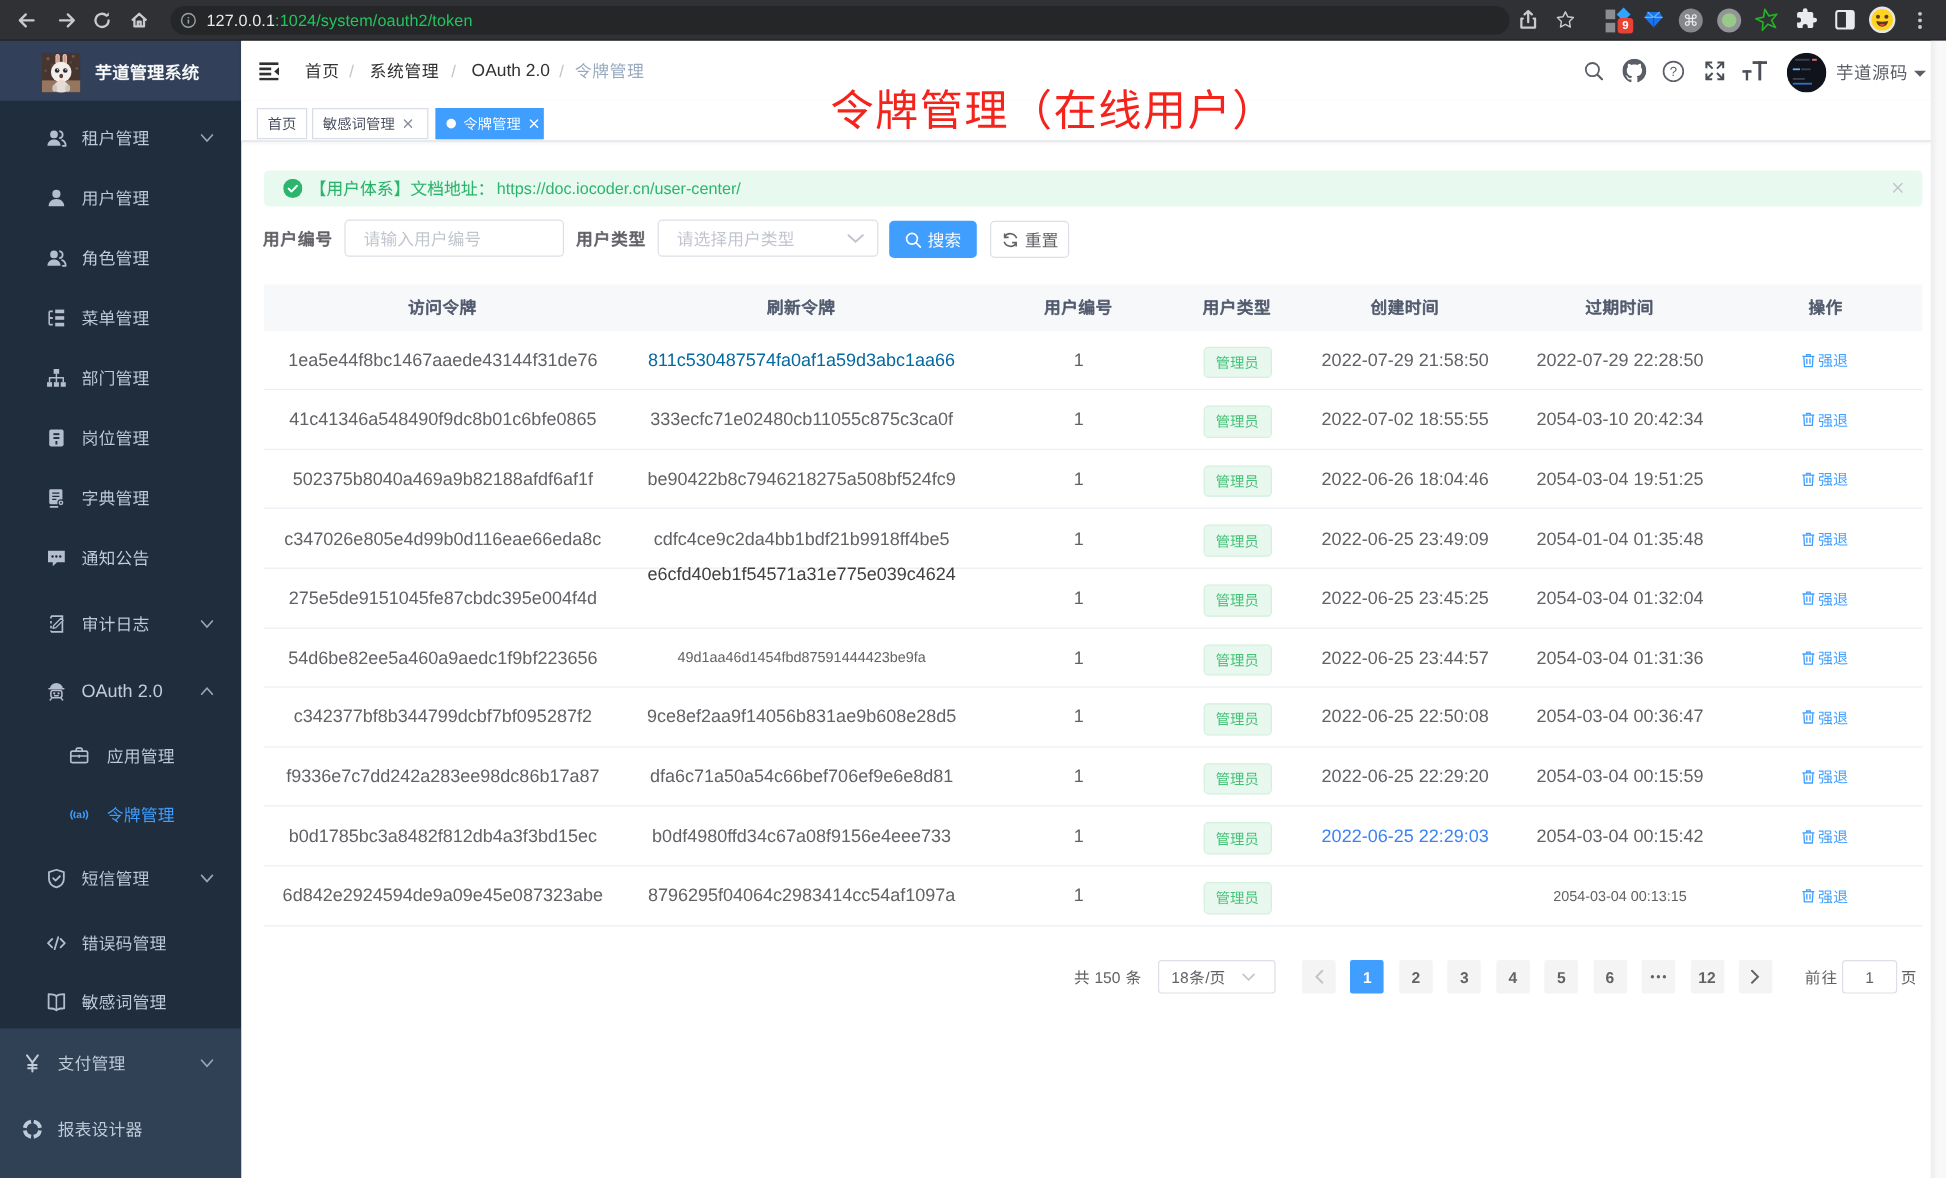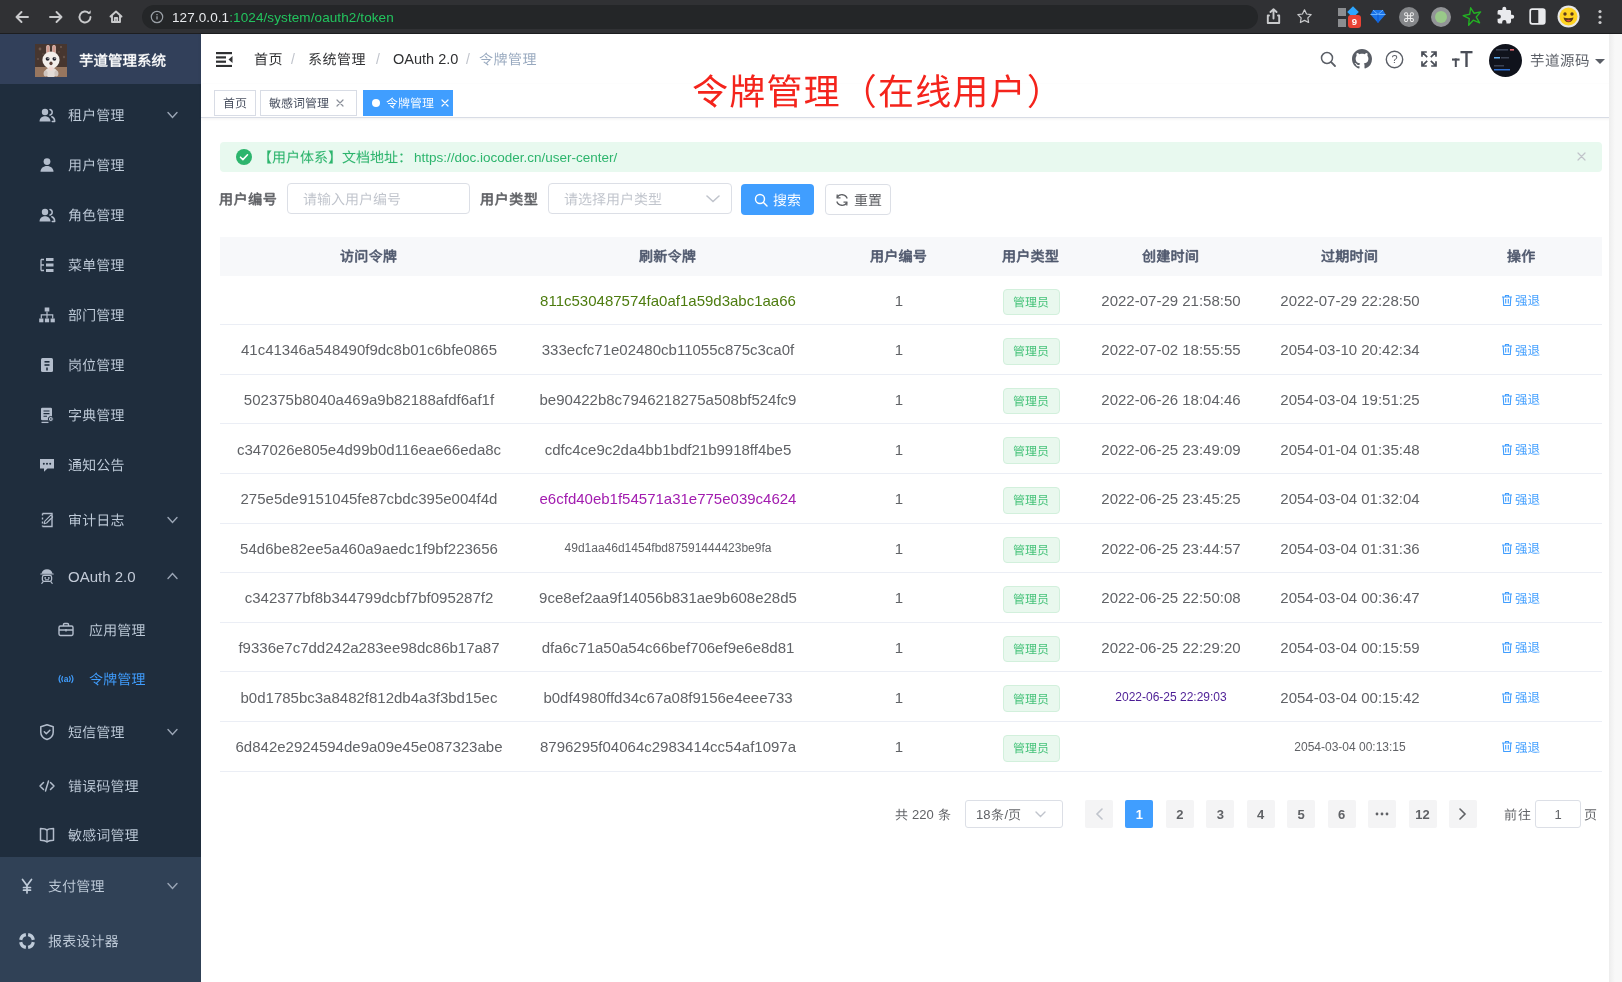--- a/index.html
+++ b/index.html
@@ -754,21 +754,22 @@
         <use href="#g95F4" x="3064"></use>
       </svg>
     </div>
     <div style="position:absolute;left:1501.0px;top:237px;width:40px;height:38px;display:flex;align-items:center;justify-content:center">
       <svg width="28.6" height="14" viewBox="0 0 2043 1000" fill="#515a6e" stroke="#515a6e" stroke-width="55" style="flex:none;">
         <use href="#g64CD" x="0"></use>
         <use href="#g4F5C" x="1021"></use>
       </svg>
     </div>
     <div style="position:absolute;left:220px;top:275.6px;width:1382px;height:49.6px;border-bottom:1px solid #ebeef5"></div>
-    <div style="position:absolute;left:508px;top:275.6px;width:320px;height:49.6px;color:#4d7c0f;font-size:15px;display:flex;align-items:center;justify-content:center">811c530487574fa0af1a59d3abc1aa66</div>
+    <div style="position:absolute;left:209px;top:275.6px;width:320px;height:49.6px;color:#606266;font-size:15px;display:flex;align-items:center;justify-content:center">1ea5e44f8bc1467aaede43144f31de76</div>
+    <div style="position:absolute;left:508px;top:275.6px;width:320px;height:49.6px;color:#0369a1;font-size:15px;display:flex;align-items:center;justify-content:center">811c530487574fa0af1a59d3abc1aa66</div>
     <div style="position:absolute;left:869px;top:275.6px;width:60px;height:49.6px;color:#606266;font-size:15px;display:flex;align-items:center;justify-content:center">1</div>
     <div style="position:absolute;left:1002.5px;top:288.6px;width:57px;height:26.5px;background:#e9f8ee;border:1px solid #d2f0dc;border-radius:4px;display:flex;align-items:center;justify-content:center">
       <svg width="36.0" height="12" viewBox="0 0 3000 1000" fill="#42c177" style="flex:none;">
         <use href="#g7BA1" x="0"></use>
         <use href="#g7406" x="1000"></use>
         <use href="#g5458" x="2000"></use>
       </svg>
     </div>
     <div style="position:absolute;left:1081px;top:275.6px;width:180px;height:49.6px;color:#606266;font-size:15px;display:flex;align-items:center;justify-content:center">2022-07-29 21:58:50</div>
     <div style="position:absolute;left:1260px;top:275.6px;width:180px;height:49.6px;color:#606266;font-size:15px;display:flex;align-items:center;justify-content:center">2022-07-29 22:28:50</div>
@@ -842,21 +843,21 @@
       <svg width="12" height="13" viewBox="0 0 12 13" style="margin-right:2px">
         <path d="M1 3h10M4.5 3V1.5h3V3M2.2 3l.5 8.5h6.6l.5-8.5M4.7 5v4.5M7.3 5v4.5" stroke="#409eff" stroke-width="1.1" fill="none"></path>
       </svg>
       <svg width="25.0" height="12.5" viewBox="0 0 2000 1000" fill="#409eff" style="flex:none;">
         <use href="#g5F3A" x="0"></use>
         <use href="#g9000" x="1000"></use>
       </svg>
     </div>
     <div style="position:absolute;left:220px;top:474.0px;width:1382px;height:49.6px;border-bottom:1px solid #ebeef5"></div>
     <div style="position:absolute;left:209px;top:474.0px;width:320px;height:49.6px;color:#606266;font-size:15px;display:flex;align-items:center;justify-content:center">275e5de9151045fe87cbdc395e004f4d</div>
-    <div style="position:absolute;left:508px;top:474.0px;width:320px;height:49.6px;color:#a21caf;font-size:15px;display:flex;align-items:center;justify-content:center">e6cfd40eb1f54571a31e775e039c4624</div>
+    <div style="position:absolute;left:508px;top:454px;width:320px;height:49.6px;color:#404040;font-size:15px;display:flex;align-items:center;justify-content:center">e6cfd40eb1f54571a31e775e039c4624</div>
     <div style="position:absolute;left:869px;top:474.0px;width:60px;height:49.6px;color:#606266;font-size:15px;display:flex;align-items:center;justify-content:center">1</div>
     <div style="position:absolute;left:1002.5px;top:487.0px;width:57px;height:26.5px;background:#e9f8ee;border:1px solid #d2f0dc;border-radius:4px;display:flex;align-items:center;justify-content:center">
       <svg width="36.0" height="12" viewBox="0 0 3000 1000" fill="#42c177" style="flex:none;">
         <use href="#g7BA1" x="0"></use>
         <use href="#g7406" x="1000"></use>
         <use href="#g5458" x="2000"></use>
       </svg>
     </div>
     <div style="position:absolute;left:1081px;top:474.0px;width:180px;height:49.6px;color:#606266;font-size:15px;display:flex;align-items:center;justify-content:center">2022-06-25 23:45:25</div>
     <div style="position:absolute;left:1260px;top:474.0px;width:180px;height:49.6px;color:#606266;font-size:15px;display:flex;align-items:center;justify-content:center">2054-03-04 01:32:04</div>
@@ -939,21 +940,21 @@
     <div style="position:absolute;left:209px;top:672.4000000000001px;width:320px;height:49.6px;color:#606266;font-size:15px;display:flex;align-items:center;justify-content:center">b0d1785bc3a8482f812db4a3f3bd15ec</div>
     <div style="position:absolute;left:508px;top:672.4000000000001px;width:320px;height:49.6px;color:#606266;font-size:15px;display:flex;align-items:center;justify-content:center">b0df4980ffd34c67a08f9156e4eee733</div>
     <div style="position:absolute;left:869px;top:672.4000000000001px;width:60px;height:49.6px;color:#606266;font-size:15px;display:flex;align-items:center;justify-content:center">1</div>
     <div style="position:absolute;left:1002.5px;top:685.4000000000001px;width:57px;height:26.5px;background:#e9f8ee;border:1px solid #d2f0dc;border-radius:4px;display:flex;align-items:center;justify-content:center">
       <svg width="36.0" height="12" viewBox="0 0 3000 1000" fill="#42c177" style="flex:none;">
         <use href="#g7BA1" x="0"></use>
         <use href="#g7406" x="1000"></use>
         <use href="#g5458" x="2000"></use>
       </svg>
     </div>
-    <div style="position:absolute;left:1081px;top:672.4000000000001px;width:180px;height:49.6px;color:#4c1d95;font-size:12px;display:flex;align-items:center;justify-content:center">2022-06-25 22:29:03</div>
+    <div style="position:absolute;left:1081px;top:672.4000000000001px;width:180px;height:49.6px;color:#3b82f6;font-size:15px;display:flex;align-items:center;justify-content:center">2022-06-25 22:29:03</div>
     <div style="position:absolute;left:1260px;top:672.4000000000001px;width:180px;height:49.6px;color:#606266;font-size:15px;display:flex;align-items:center;justify-content:center">2054-03-04 00:15:42</div>
     <div style="position:absolute;left:1501px;top:672.4000000000001px;width:40px;height:49.6px;display:flex;align-items:center">
       <svg width="12" height="13" viewBox="0 0 12 13" style="margin-right:2px">
         <path d="M1 3h10M4.5 3V1.5h3V3M2.2 3l.5 8.5h6.6l.5-8.5M4.7 5v4.5M7.3 5v4.5" stroke="#409eff" stroke-width="1.1" fill="none"></path>
       </svg>
       <svg width="25.0" height="12.5" viewBox="0 0 2000 1000" fill="#409eff" style="flex:none;">
         <use href="#g5F3A" x="0"></use>
         <use href="#g9000" x="1000"></use>
       </svg>
     </div>
@@ -975,21 +976,21 @@
       </svg>
       <svg width="25.0" height="12.5" viewBox="0 0 2000 1000" fill="#409eff" style="flex:none;">
         <use href="#g5F3A" x="0"></use>
         <use href="#g9000" x="1000"></use>
       </svg>
     </div>
     <div style="position:absolute;left:895px;top:800px;width:60px;height:28px;display:flex;align-items:center;font-size:13px;color:#606266">
       <svg width="13.0" height="13" viewBox="0 0 1000 1000" fill="#606266" style="flex:none;">
         <use href="#g5171" x="0"></use>
       </svg>
-      <span style="margin:0 4px">220</span>
+      <span style="margin:0 4px">150</span>
       <svg width="13.0" height="13" viewBox="0 0 1000 1000" fill="#606266" style="flex:none;">
         <use href="#g6761" x="0"></use>
       </svg>
     </div>
     <div style="position:absolute;left:965px;top:800px;width:98px;height:28px;border:1px solid #dcdfe6;border-radius:3px;display:flex;align-items:center;padding-left:10px;font-size:13px;color:#606266">
       <span style="margin-right:1px">18</span>
       <svg width="13.0" height="13" viewBox="0 0 1000 1000" fill="#606266" style="flex:none;">
         <use href="#g6761" x="0"></use>
       </svg>
       <span>/</span>

